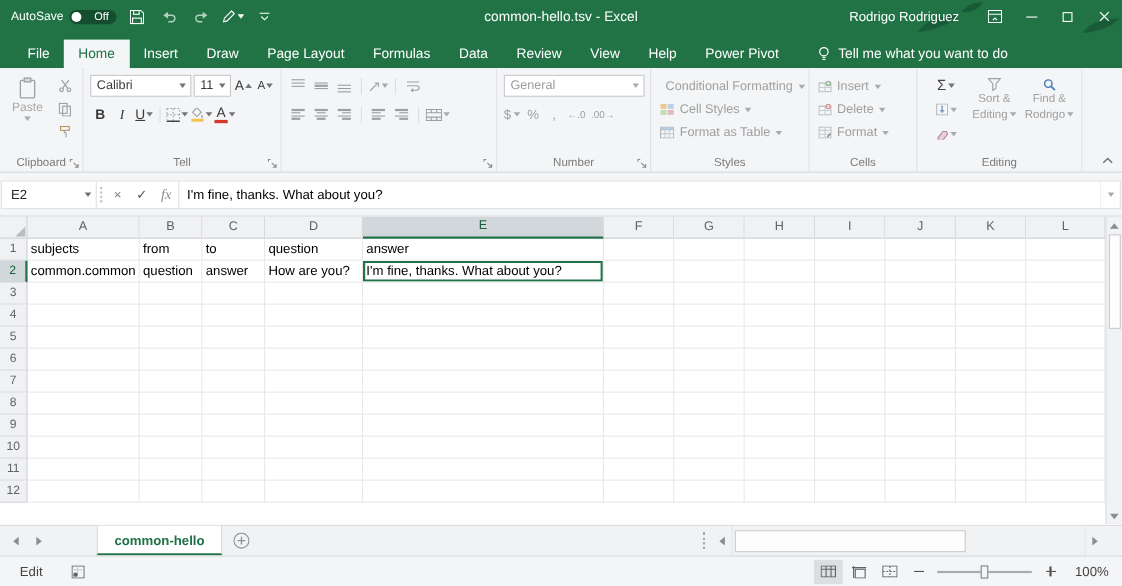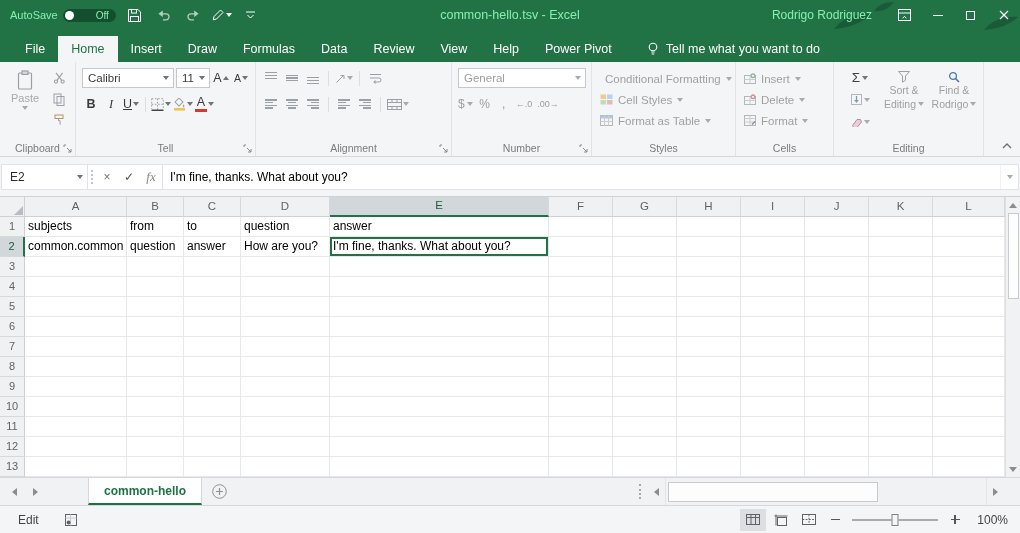--- a/index.html
+++ b/index.html
@@ -1,24 +1,24 @@
 <!DOCTYPE html>
 <html><head>
 <meta charset="utf-8">
 <style>
 *{box-sizing:border-box;margin:0;padding:0}
 html,body{width:1020px;height:533px;overflow:hidden}
 body{font-family:"Liberation Sans",sans-serif;font-size:12px;color:#262626;background:#fff}
 .app{width:1020px;height:533px;display:flex;flex-direction:column}
 
 
-.titlebar{flex:0 0 30px;background:#217346;color:#86efac;display:flex;align-items:center;position:relative}
+.titlebar{flex:0 0 30px;background:#217346;color:#ffffff;display:flex;align-items:center;position:relative}
 .tb-left{display:flex;align-items:center;gap:9px;padding-left:10px;z-index:2}
 .autosave{display:flex;align-items:center;gap:5px;font-size:11px}
-.as-pill{display:flex;align-items:center;gap:22px;background:rgba(10,50,30,.55);border-radius:8px;padding:1px 7px 1px 2px;font-size:10px}
+.as-pill{display:flex;align-items:center;gap:12px;background:rgba(10,50,30,.55);border-radius:8px;padding:1px 7px 1px 2px;font-size:10px}
 .as-dot{width:9px;height:9px;border-radius:50%;background:#fff}
 .qat{display:flex;align-items:center;justify-content:center;min-width:20px;height:22px}
 .dim65{opacity:.65}
 .tb-title{position:absolute;left:0;right:0;top:0;height:30px;display:flex;align-items:center;justify-content:center;font-size:12.5px;z-index:1}
 .tb-right{margin-left:auto;display:flex;align-items:center;height:100%;z-index:2}
 .tb-user{font-size:12px;margin-right:16px}
 .winbtn{width:33px;height:30px;display:flex;align-items:center;justify-content:center}
 .deco{position:absolute;top:0;opacity:.45;z-index:0}
 
 
@@ -228,20 +228,21 @@
       </span>
     </div>
   </div>
 
   <div class="tabrow">
     <div class="tabs">
         <div class="rtab">File</div>
         <div class="rtab active">Home</div>
         <div class="rtab">Insert</div>
         <div class="rtab">Draw</div>
+        <div class="rtab">Page Layout</div>
         <div class="rtab">Formulas</div>
         <div class="rtab">Data</div>
         <div class="rtab">Review</div>
         <div class="rtab">View</div>
         <div class="rtab">Help</div>
         <div class="rtab">Power Pivot</div>
       </div>
     <div class="tellme">
       <svg width="12" height="14" viewBox="0 0 12 14">
           <circle cx="6" cy="5" r="3.8" fill="none" stroke="#fff" stroke-width="1.1"></circle>
@@ -465,21 +466,20 @@
             <svg width="15" height="11">
                 <g stroke="#9aa0a6" fill="none">
                   <rect x="0.5" y="0.5" width="14" height="10"></rect>
                   <path d="M0.5 3.5 h14 M0.5 7.5 h14 M5 0.5 v3 M10 0.5 v3 M5 7.5 v3 M10 7.5 v3"></path>
                 </g>
               </svg>
             <i class="dd dim"></i>
           </div>
         </div>
       </div>
-      <span class="glabel">Alignment</span>
       <span class="launcher">
           <svg width="9" height="9">
             <g stroke="#8a8a8a" fill="none">
               <path d="M1 3 V1 H3"></path>
               <path d="M4 4 L8 8 M8 5 V8 H5"></path>
             </g>
           </svg>
         </span>
     </div>
 
@@ -864,35 +864,20 @@
           <div class="cell" style="width: 89px;"></div>
           <div class="cell" style="width: 219px;"></div>
           <div class="cell" style="width: 64px;"></div>
           <div class="cell" style="width: 64px;"></div>
           <div class="cell" style="width: 64px;"></div>
           <div class="cell" style="width: 64px;"></div>
           <div class="cell" style="width: 64px;"></div>
           <div class="cell" style="width: 64px;"></div>
           <div class="cell" style="width: 72px;"></div>
         </div>
-        <div class="grow">
-          <div class="rowh">13</div>
-          <div class="cell" style="width: 102px;"></div>
-          <div class="cell" style="width: 57px;"></div>
-          <div class="cell" style="width: 57px;"></div>
-          <div class="cell" style="width: 89px;"></div>
-          <div class="cell" style="width: 219px;"></div>
-          <div class="cell" style="width: 64px;"></div>
-          <div class="cell" style="width: 64px;"></div>
-          <div class="cell" style="width: 64px;"></div>
-          <div class="cell" style="width: 64px;"></div>
-          <div class="cell" style="width: 64px;"></div>
-          <div class="cell" style="width: 64px;"></div>
-          <div class="cell" style="width: 72px;"></div>
-        </div>
       </div>
     <div class="vscroll">
       <div class="vs-btn">
           <span class="tri up"></span>
         </div>
       <div class="vs-thumb"></div>
       <div style="flex:1"></div>
       <div class="vs-btn">
           <span class="tri down"></span>
         </div>

